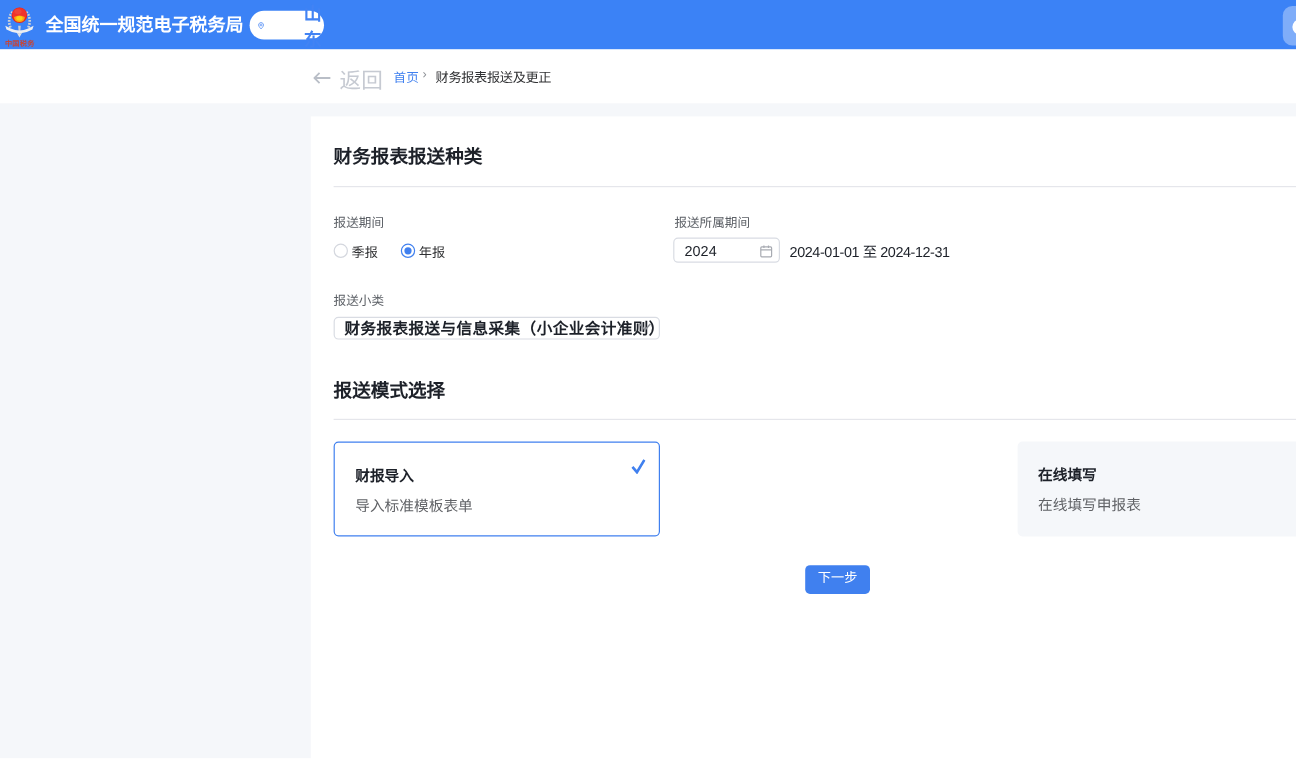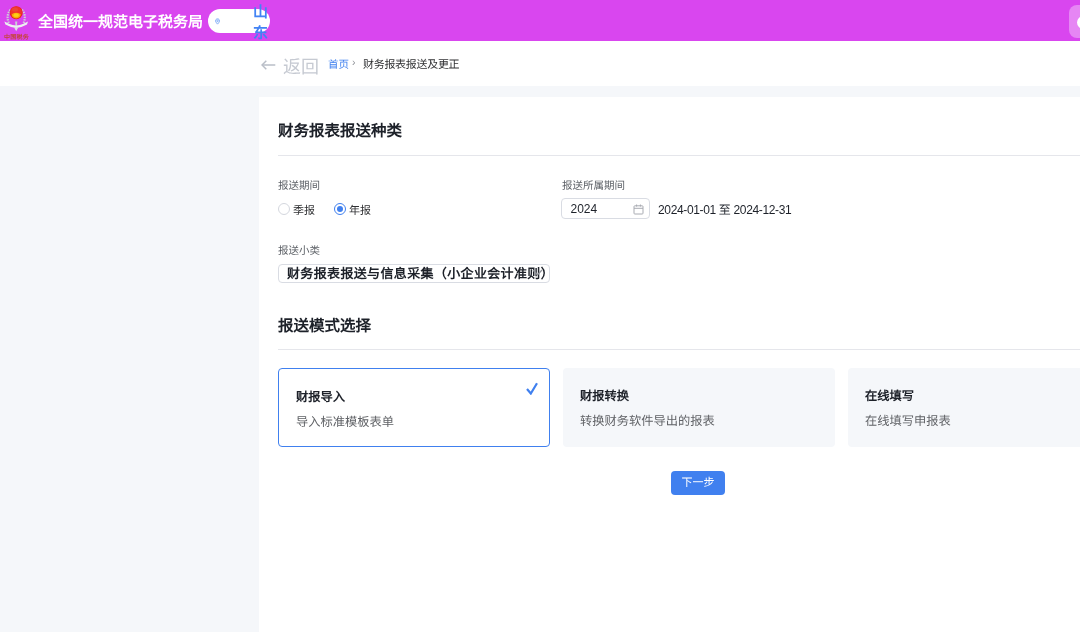--- a/index.html
+++ b/index.html
@@ -1,21 +1,21 @@
 <!DOCTYPE html>
 <html lang="zh-CN"><head>
 <meta charset="utf-8">
 <style>
   * { margin:0; padding:0; box-sizing:border-box; }
   html,body { width:1080px; height:635px; overflow:hidden; }
   body { font-family:"Liberation Sans",sans-serif; background:#fff; position:relative; }
   .bg { position:absolute; left:0; top:86px; width:1080px; height:546px; background:#f5f7fa; }
   .bottomstrip { position:absolute; left:0; top:632px; width:1080px; height:3px; background:#fff; }
   
-  .hd { position:absolute; left:0; top:0; width:1080px; height:41px; background:#d946ef; }
+  .hd { position:absolute; left:0; top:0; width:1080px; height:41px; background:#3b82f6; }
   .hd-title { position:absolute; left:38px; top:1px; height:41px; line-height:41px; color:#fff; font-size:15px; font-weight:bold; }
   .badge { position:absolute; left:208px; top:9px; width:62px; height:24px; background:#fff; border-radius:12px; display:flex; align-items:center; padding-left:8px;gap:30px; }
   .badge span { color:#4283f4; font-size:15px; font-weight:bold; margin-left:3px; }
   .corner { position:absolute; left:1069px; top:5px; width:40px; height:33px; background:rgba(255,255,255,.35); border-radius:8px; }
   .corner .c1 { position:absolute; left:8px; top:11px; width:13px; height:13px; background:#fff; border-radius:50%; }
   
   .bc { position:absolute; left:0; top:41px; width:1080px; height:45px; background:#fff; }
   .bc-arrow { position:absolute; left:261px; top:19px; }
   .bc-back { position:absolute; left:283px; top:11px; font-size:18px; color:#c6cad2; }
   .bc-home { position:absolute; left:328px; top:15px; font-size:10.5px; color:#4080ef; }
@@ -94,24 +94,20 @@
     <div class="sec-title" style="top:216px;">报送模式选择</div>
     <div class="divider" style="top:252px;"></div>
 
     <div class="mode sel" style="left:19px;">
       <div class="t">财报导入</div>
       <div class="d">导入标准模板表单</div>
       <svg class="ck" width="12" height="13" viewBox="0 0 12 13">
         <path d="M1 7 L4.8 11.5 L11 1.2" fill="none" stroke="#4080ef" stroke-width="2.2"></path>
       </svg>
     </div>
-    <div class="mode" style="left:304px;">
-      <div class="t">财报转换</div>
-      <div class="d">转换财务软件导出的报表</div>
-    </div>
     <div class="mode" style="left:589px;">
       <div class="t">在线填写</div>
       <div class="d">在线填写申报表</div>
     </div>
 
     <div class="nextbtn">下一步</div>
   </div>
 
   <div class="hd">
     <svg style="position:absolute;left:2px;top:2px;" width="32" height="38" viewBox="0 0 32 38">

